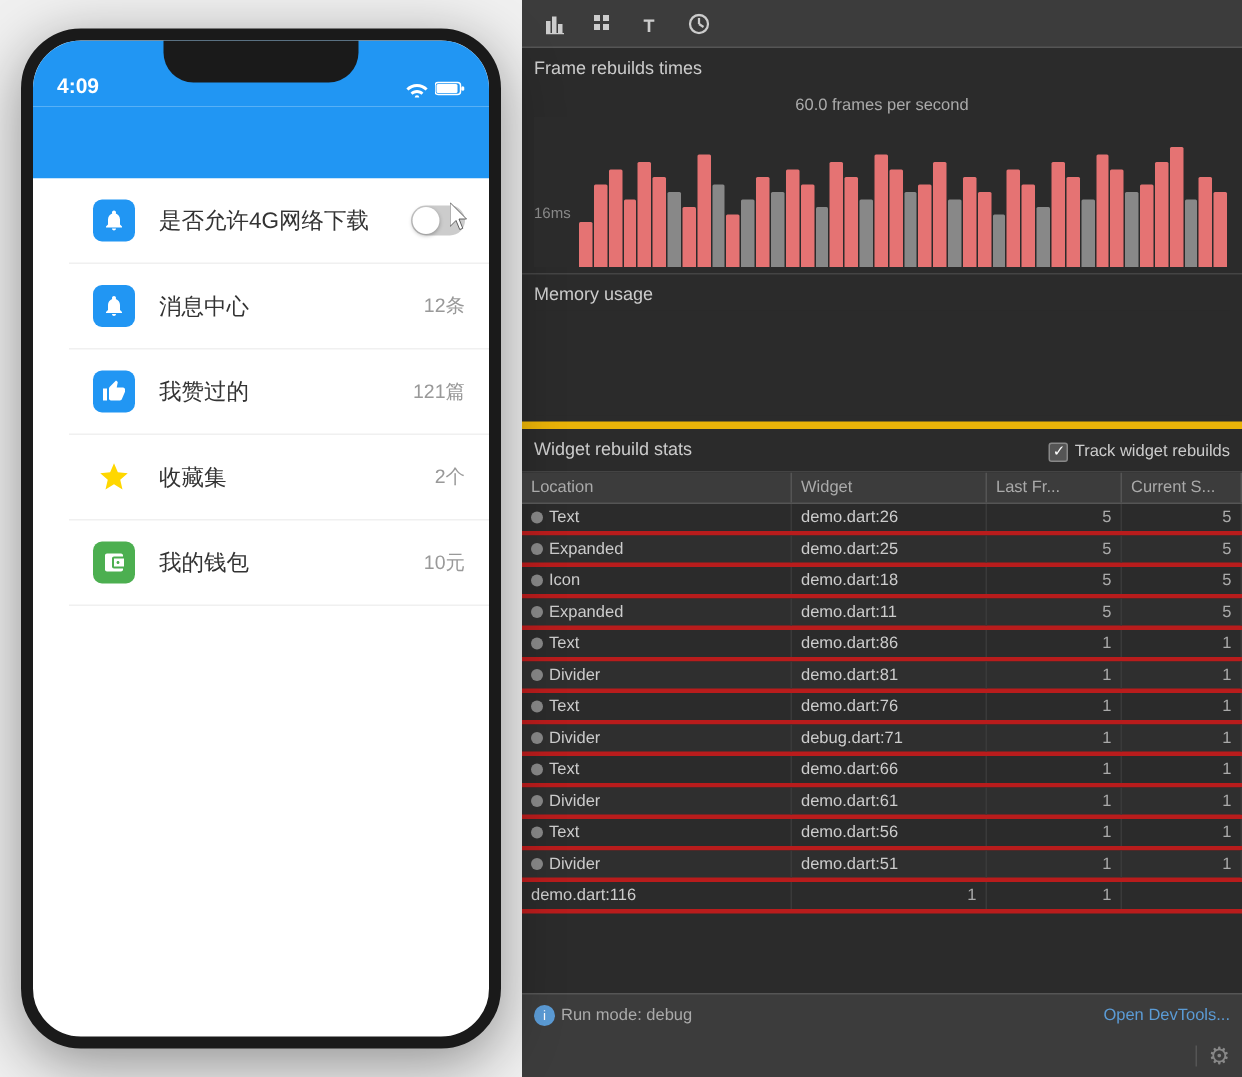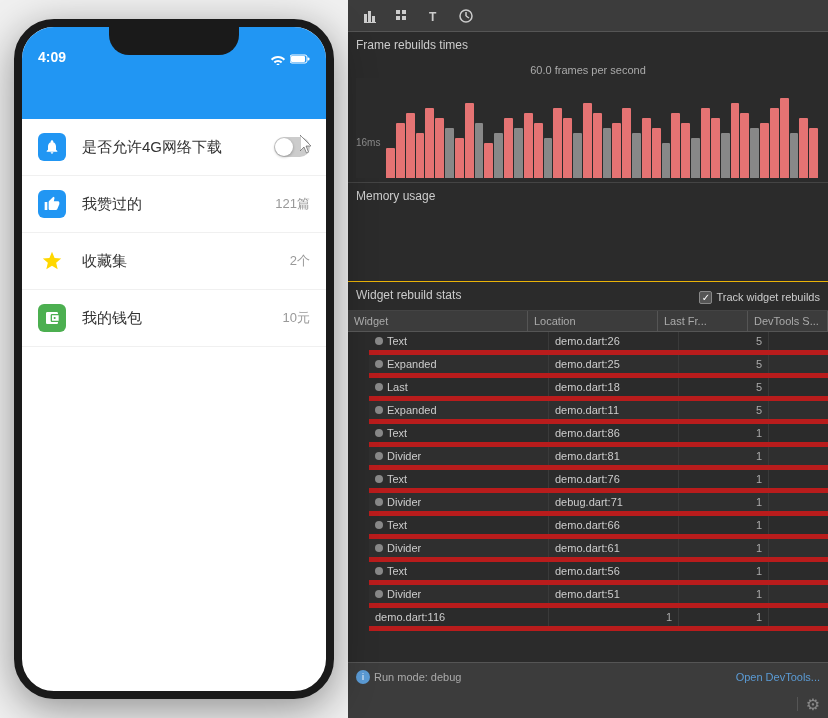--- a/index.html
+++ b/index.html
@@ -72,20 +72,21 @@
       height: 48px;
       display: flex;
       align-items: center;
       padding: 0 16px;
     }
 
     .phone-content {
       background: white;
       flex: 1;
       overflow: hidden;
+      padding-left: 24px;
     }
 
     .phone-list-item {
       display: flex;
       align-items: center;
       padding: 14px 16px;
       border-bottom: 1px solid #f0f0f0;
       min-height: 56px;
     }
 
@@ -214,21 +215,21 @@
 
     .bar {
       flex: 1;
       min-width: 3px;
       border-radius: 1px 1px 0 0;
     }
 
     
     .memory-section {
       padding: 6px 8px 4px;
-      border-bottom: 1px solid #eab308;
+      border-bottom: 5px solid #eab308;
     }
 
     .memory-chart {
       height: 70px;
       background: #2b2b2b;
     }
 
     
     .rebuild-section {
       flex: 1;
@@ -287,22 +288,21 @@
     .table-header-cell {
       padding: 4px 6px;
       color: #aaa;
       font-size: 11px;
       border-right: 1px solid #555;
     }
 
     .table-row {
       display: grid;
       grid-template-columns: 180px 130px 90px 80px;
-      border-bottom: 5px solid #b91c1c;
-      margin-left: 21px;
+      border-bottom: 3px solid #b91c1c;
     }
 
     .table-row:nth-child(even) {
       background: #2f2f2f;
     }
 
     .table-cell {
       padding: 3px 6px;
       color: #ccc;
       font-size: 11px;
@@ -441,20 +441,29 @@
       <div class="phone-list-item">
         <div class="item-icon" style="background: #2196F3;">
           <svg width="16" height="16" viewBox="0 0 24 24" fill="white">
             <path d="M12 2C10.9 2 10 2.9 10 4c0 .3.1.6.2.9C7.7 5.8 6 8.2 6 11v5l-2 2v1h16v-1l-2-2v-5c0-2.8-1.7-5.2-4.2-6.1.1-.3.2-.6.2-.9C14 2.9 13.1 2 12 2zm0 20c1.1 0 2-.9 2-2h-4c0 1.1.9 2 2 2z"></path>
           </svg>
         </div>
         <span class="item-text">是否允许4G网络下载</span>
         <div class="toggle-switch"></div>
       </div>
 
+      <div class="phone-list-item">
+        <div class="item-icon" style="background: #2196F3;">
+          <svg width="16" height="16" viewBox="0 0 24 24" fill="white">
+            <path d="M12 2C10.9 2 10 2.9 10 4c0 .3.1.6.2.9C7.7 5.8 6 8.2 6 11v5l-2 2v1h16v-1l-2-2v-5c0-2.8-1.7-5.2-4.2-6.1.1-.3.2-.6.2-.9C14 2.9 13.1 2 12 2zm0 20c1.1 0 2-.9 2-2h-4c0 1.1.9 2 2 2z"></path>
+          </svg>
+        </div>
+        <span class="item-text">消息中心</span>
+        <span class="item-badge">12条</span>
+      </div>
 
       <div class="phone-list-item">
         <div class="item-icon" style="background: #2196F3;">
           <svg width="16" height="16" viewBox="0 0 24 24" fill="white">
             <path d="M1 21h4V9H1v12zm22-11c0-1.1-.9-2-2-2h-6.3l1-4.7.03-.3c0-.4-.17-.8-.44-1.1L14 1 7.59 7.41C7.22 7.78 7 8.28 7 8.83V19c0 1.1.9 2 2 2h9c.8 0 1.5-.5 1.8-1.2l3-7c.1-.2.2-.5.2-.8v-2z"></path>
           </svg>
         </div>
         <span class="item-text">我赞过的</span>
         <span class="item-badge">121篇</span>
       </div>
@@ -584,24 +593,24 @@
     <div class="rebuild-header">
       <div class="section-title">Widget rebuild stats</div>
       <div class="track-widget-label">
         <div class="checkbox-custom"></div>
         <span>Track widget rebuilds</span>
       </div>
     </div>
 
     <div class="widget-table">
       <div class="table-header">
+        <div class="table-header-cell">Location</div>
         <div class="table-header-cell">Widget</div>
-        <div class="table-header-cell">Location</div>
         <div class="table-header-cell">Last Fr...</div>
-        <div class="table-header-cell">DevTools S...</div>
+        <div class="table-header-cell">Current S...</div>
       </div>
       <div id="table-body">
           <div class="table-row">
       <div class="table-cell">
         <div class="widget-dot"></div>
         <span>Text</span>
       </div>
       <div class="table-cell">demo.dart:26</div>
       <div class="table-cell right-align">5</div>
       <div class="table-cell right-align">5</div>
@@ -611,21 +620,21 @@
         <div class="widget-dot"></div>
         <span>Expanded</span>
       </div>
       <div class="table-cell">demo.dart:25</div>
       <div class="table-cell right-align">5</div>
       <div class="table-cell right-align">5</div>
     </div>
           <div class="table-row">
       <div class="table-cell">
         <div class="widget-dot"></div>
-        <span>Last</span>
+        <span>Icon</span>
       </div>
       <div class="table-cell">demo.dart:18</div>
       <div class="table-cell right-align">5</div>
       <div class="table-cell right-align">5</div>
     </div>
           <div class="table-row">
       <div class="table-cell">
         <div class="widget-dot"></div>
         <span>Expanded</span>
       </div>

